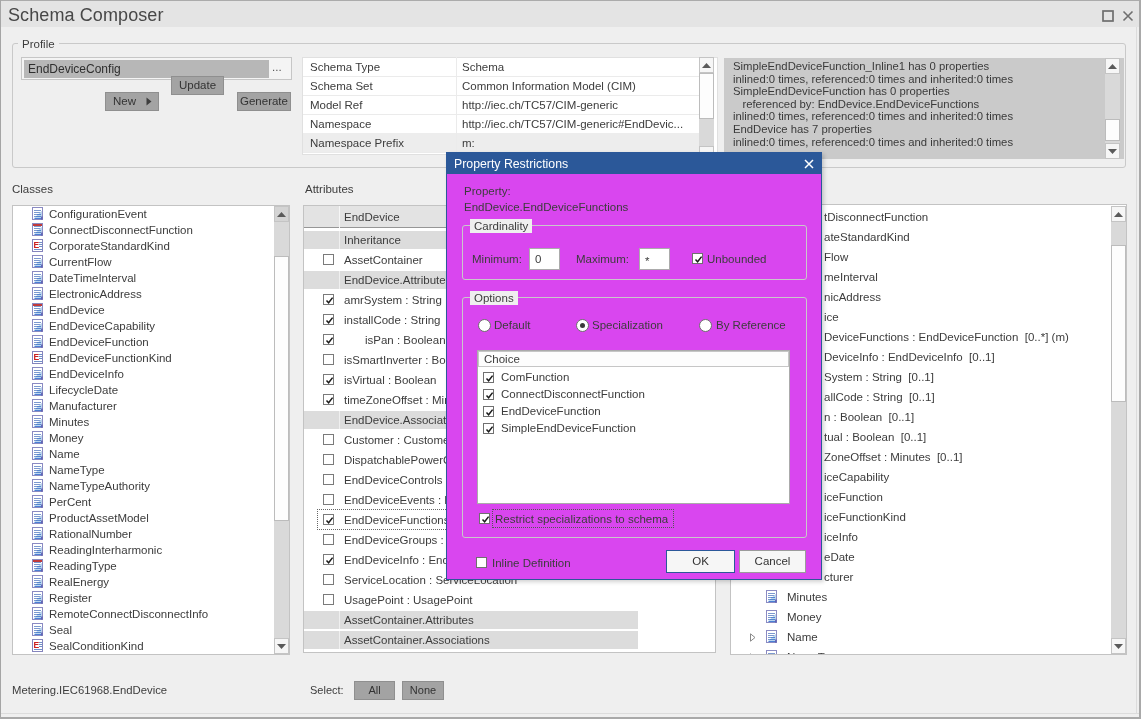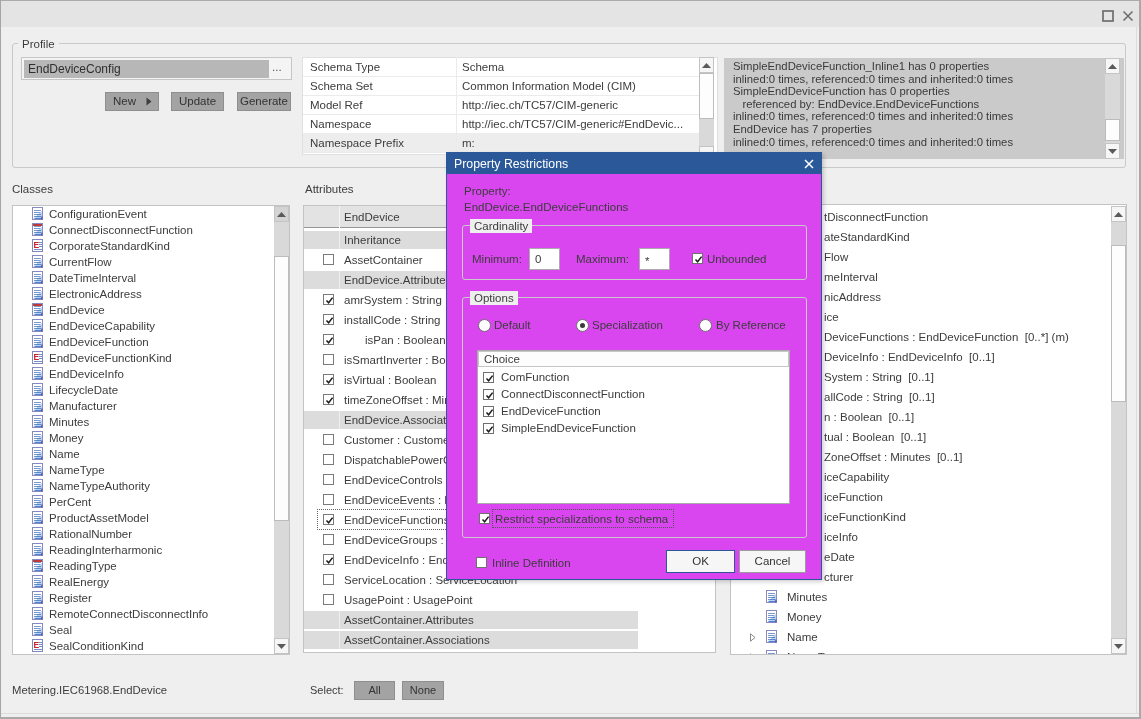--- a/index.html
+++ b/index.html
@@ -8,37 +8,38 @@
 .panel{position:absolute;background:#fff;border:1px solid #c3c3c3;box-sizing:border-box}
 .fs{position:absolute;border:1px solid #c9c9c9;border-radius:3px;box-sizing:border-box}
 .leg{position:absolute;background:#efefef;padding:0 4px;font-size:11.5px;color:#3c3c3c;line-height:14px}
 </style></head><body>
 <div class="abs" style="left:0;top:0;width:1141px;height:719px;background:#efefef;overflow:hidden">
 <div class="abs" style="left:0;top:0;width:1141px;height:1px;background:#ababab"></div>
 <div class="abs" style="left:0;top:0;width:1px;height:719px;background:#a5a5a5"></div>
 <div class="abs" style="left:1139px;top:0;width:2px;height:719px;background:#a9a9a9"></div>
 <div class="abs" style="left:0;top:717px;width:1141px;height:2px;background:#a9a9a9"></div>
 <div class="abs" style="left:1px;top:1px;width:1138px;height:26px;background:#e4e4e4"></div>
+<div class="abs" style="left:8px;top:4px;font-size:18px;color:#474747;line-height:23px;letter-spacing:0.1px">Schema Composer</div>
 <svg class="abs" style="left:1102px;top:10px" width="12" height="12" viewBox="0 0 12 12">
       <rect x="1" y="1" width="10" height="10" fill="none" stroke="#6e6e6e" stroke-width="1.7"></rect>
     </svg>
 <svg class="abs" style="left:1122px;top:10px" width="12" height="12" viewBox="0 0 12 12">
       <path d="M1.5 1.5 L10.5 10.5 M10.5 1.5 L1.5 10.5" stroke="#6e6e6e" stroke-width="1.6"></path>
     </svg>
 <div class="fs" style="left:12px;top:43px;width:1114px;height:125px"></div>
 <div class="leg" style="left:18px;top:37px">Profile</div>
 <div class="abs" style="left:21px;top:57px;width:271px;height:23px;background:#f4f4f4;border:1px solid #c6c6c6;box-sizing:border-box"></div>
 <div class="abs" style="left:24px;top:60px;width:245px;height:18px;background:#b7b7b7"></div>
 <div class="abs txt" style="left:28px;top:61px;font-size:12px;color:#2f2f2f;">EndDeviceConfig</div>
 <div class="abs txt" style="left:272px;top:59px;font-size:11.5px;color:#555;">...</div>
 <div class="btn" style="left:105px;top:92px;width:54px;height:19px;line-height:17px;text-align:left;padding-left:7px">New</div>
 <svg class="abs" style="left:146px;top:97px" width="6" height="9" viewBox="0 0 6 9">
       <polygon points="0.5,0.5 5.5,4.5 0.5,8.5" fill="#3e3e3e"></polygon>
     </svg>
-<div class="btn" style="left:171px;top:92px;width:53px;height:19px;line-height:17px">Update</div>
+<div class="btn" style="left:171px;top:76px;width:53px;height:19px;line-height:17px">Update</div>
 <div class="btn" style="left:237px;top:92px;width:54px;height:19px;line-height:17px">Generate</div>
 <div class="abs" style="left:302px;top:57px;width:416px;height:98px;background:#fff;border:1px solid #e0e0e0;box-sizing:border-box"></div>
 <div class="abs" style="left:303px;top:76px;width:396px;height:1px;background:#ebebeb"></div>
 <div class="abs txt" style="left:310px;top:59px;font-size:11.5px;color:#3c3c3c;">Schema Type</div>
 <div class="abs txt" style="left:462px;top:59px;font-size:11.5px;color:#3c3c3c;">Schema</div>
 <div class="abs" style="left:303px;top:95px;width:396px;height:1px;background:#ebebeb"></div>
 <div class="abs txt" style="left:310px;top:78px;font-size:11.5px;color:#3c3c3c;">Schema Set</div>
 <div class="abs txt" style="left:462px;top:78px;font-size:11.5px;color:#3c3c3c;">Common Information Model (CIM)</div>
 <div class="abs" style="left:303px;top:114px;width:396px;height:1px;background:#ebebeb"></div>
 <div class="abs txt" style="left:310px;top:97px;font-size:11.5px;color:#3c3c3c;">Model Ref</div>

